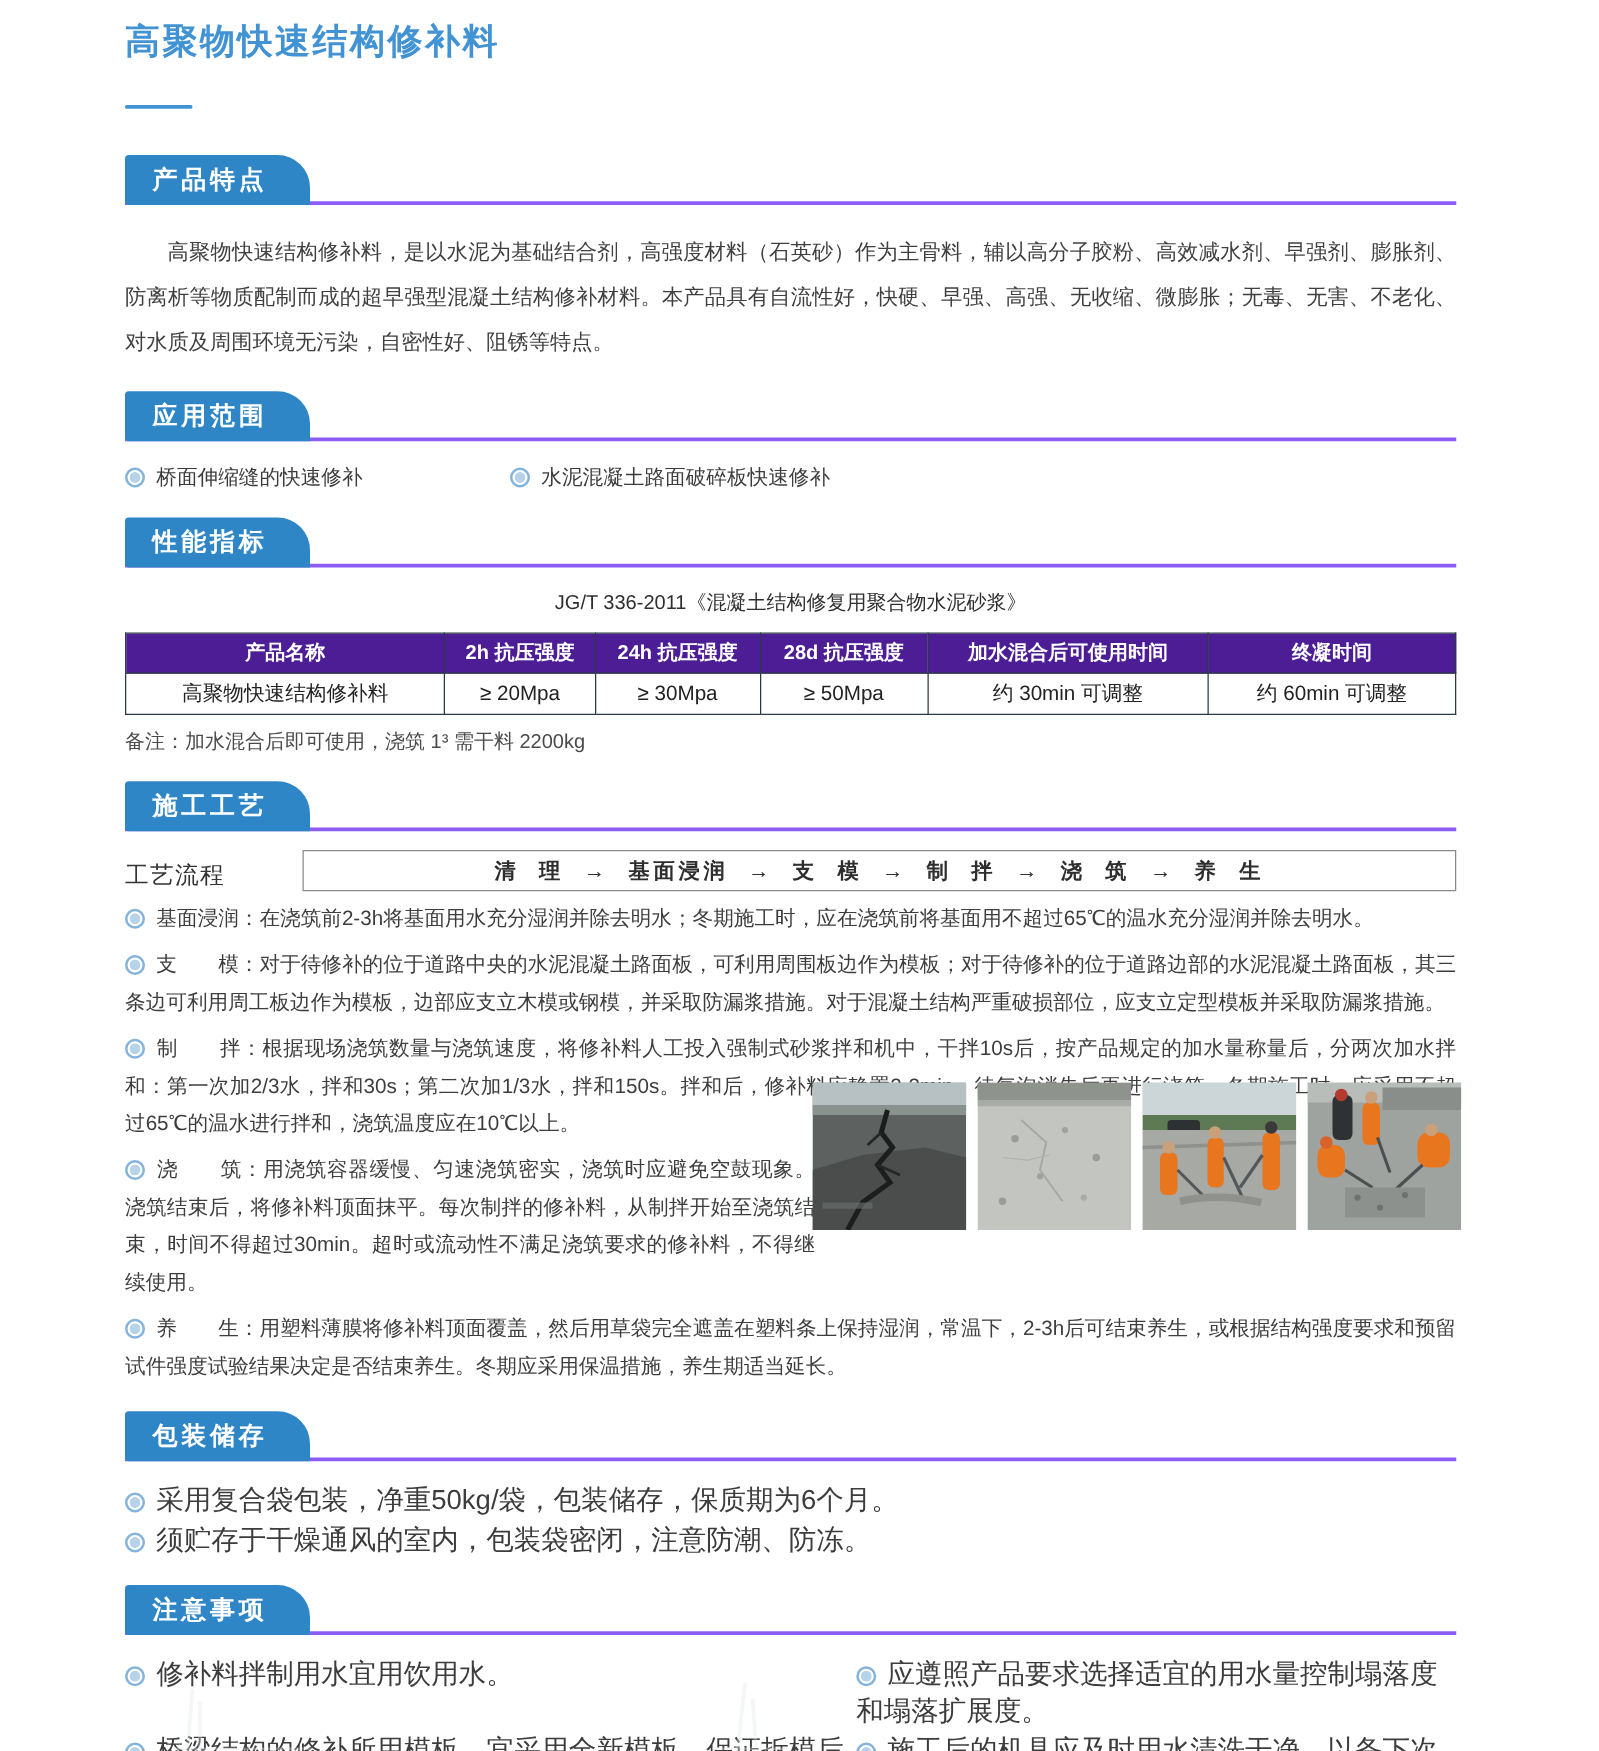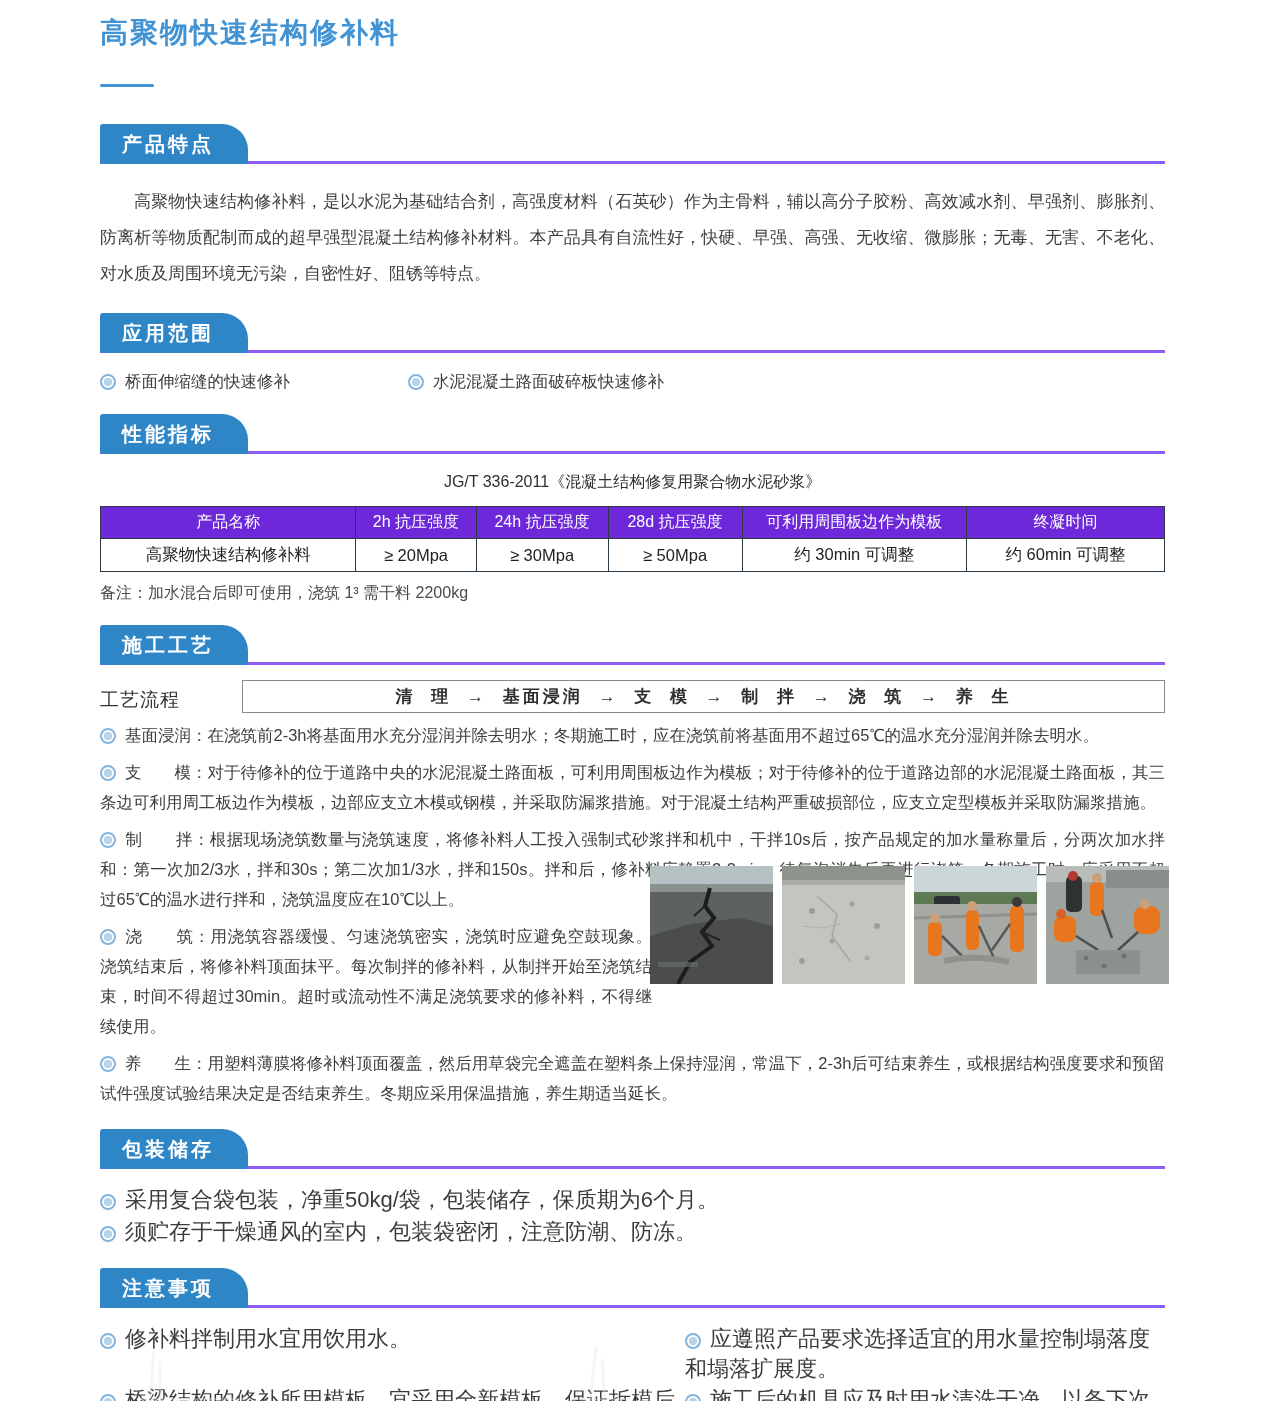--- a/index.html
+++ b/index.html
@@ -33,21 +33,21 @@
   .app-item { font-size:16.5px; color:#3c3c3c; }
   .app-item:first-child { width:308px; }
 
   .mt-sec1 { margin-top:40px; }
   .mt-sec2 { margin-top:24px; }
 
   .std-line { margin-top:18px; text-align:center; font-size:16px; color:#2f2f2f; }
 
   table.perf { width:100%; border-collapse:collapse; margin-top:13px; }
   table.perf th {
-    background:#6d28d9; color:#fff; font-size:16px; font-weight:normal;
+    background:#4c1d95; color:#fff; font-size:16px; font-weight:bold;
     padding:5px 4px; border:1px solid #2b3a45; height:31px;
   }
   table.perf td {
     font-size:16.5px; color:#222; text-align:center; padding:5px 4px;
     border:1px solid #2b3a45; height:31px; background:#fff;
   }
   .c-name{width:24%;} .c-2h{width:11.3%;} .c-24h{width:12.4%;} .c-28d{width:12.6%;} .c-time{width:21.1%;} .c-set{width:18.6%;}
 
   .note-line { margin-top:11px; font-size:16px; color:#4a4a4a; }
 
@@ -101,21 +101,21 @@
     </div>
     <div class="std-line">JG/T 336-2011《混凝土结构修复用聚合物水泥砂浆》</div>
 
     <table class="perf">
       <tbody>
           <tr>
         <th class="c-name">产品名称</th>
         <th class="c-2h">2h 抗压强度</th>
         <th class="c-24h">24h 抗压强度</th>
         <th class="c-28d">28d 抗压强度</th>
-        <th class="c-time">可利用周围板边作为模板</th>
+        <th class="c-time">加水混合后可使用时间</th>
         <th class="c-set">终凝时间</th>
       </tr>
       <tr>
         <td>高聚物快速结构修补料</td>
         <td>≥ 20Mpa</td>
         <td>≥ 30Mpa</td>
         <td>≥ 50Mpa</td>
         <td>约 30min 可调整</td>
         <td>约 60min 可调整</td>
       </tr>

